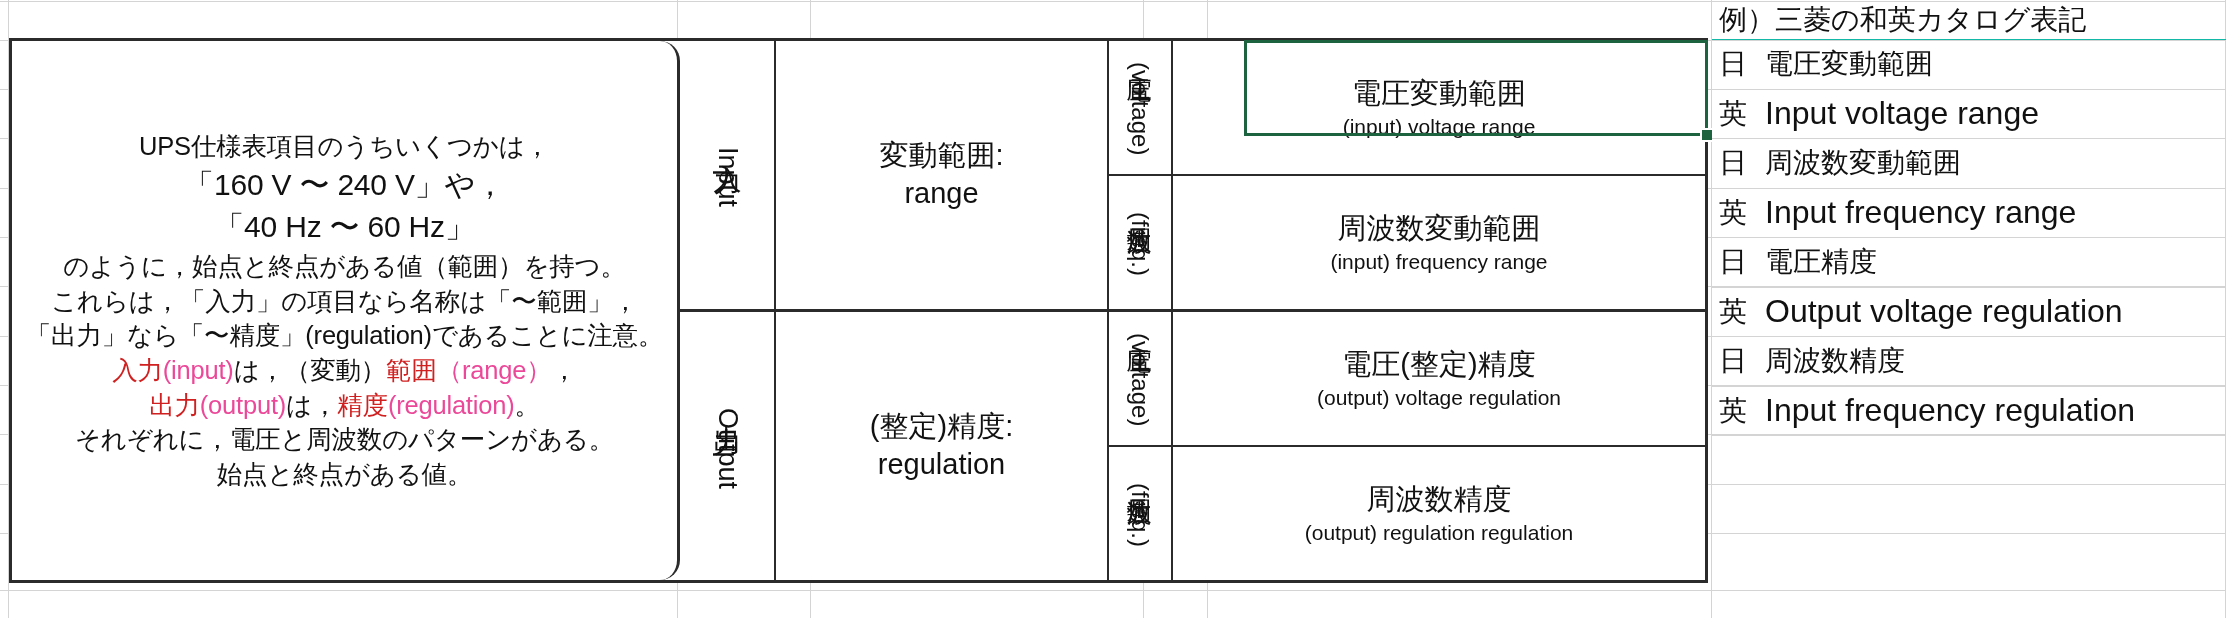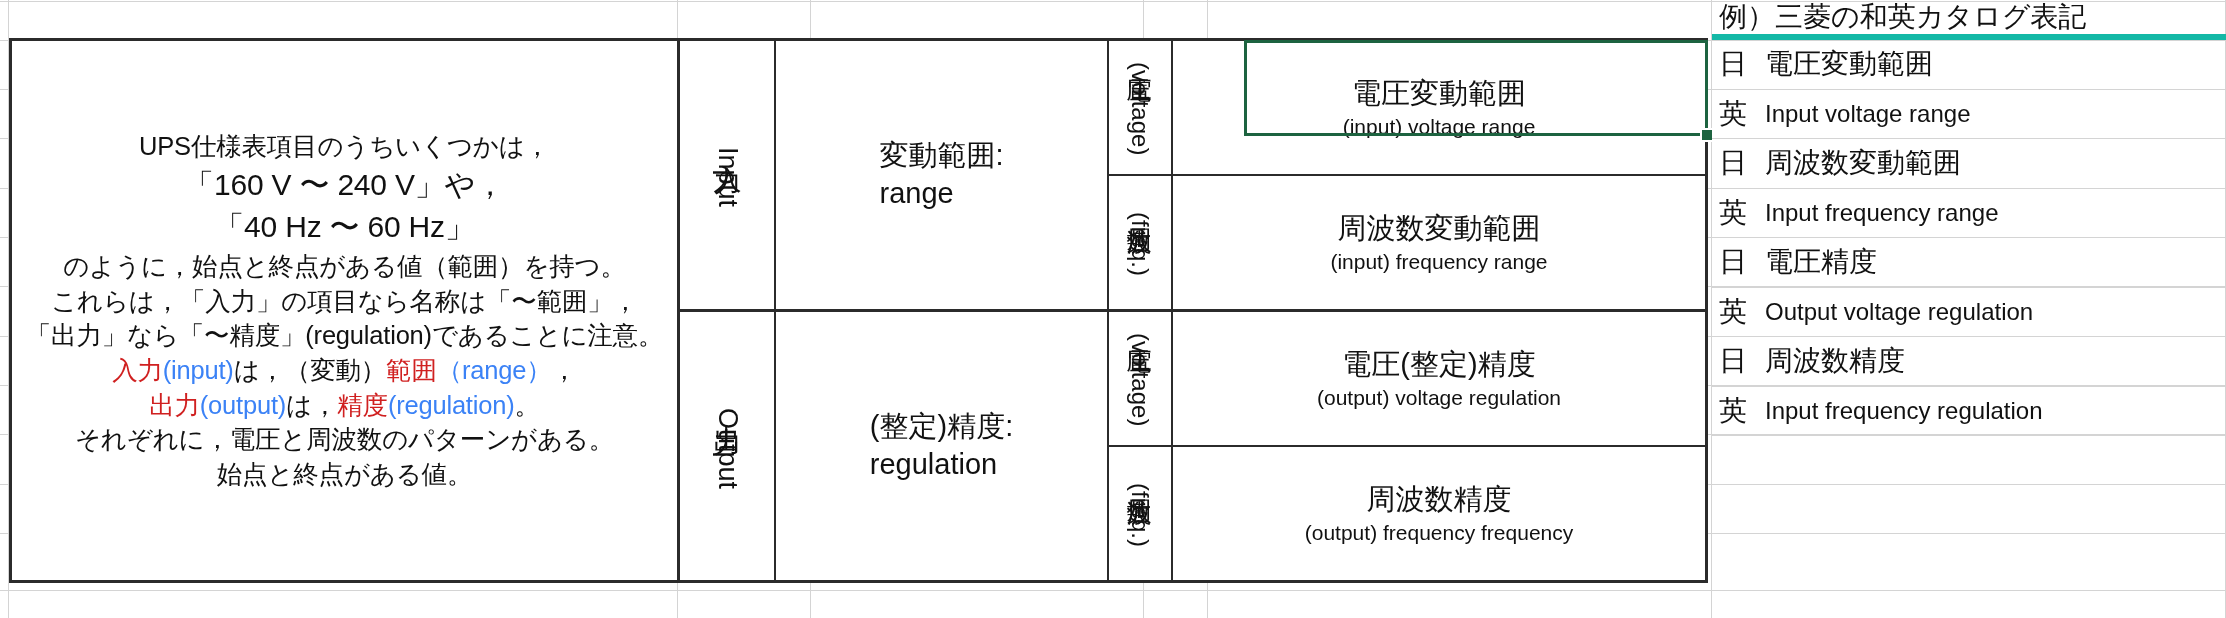--- a/index.html
+++ b/index.html
@@ -29,25 +29,26 @@
   }
 
   
   #note-cell{
     width:668px;
     border-right:3px solid #2b2b2b;
     box-sizing:border-box;
     display:flex;align-items:center;justify-content:center;
     text-align:center;
     padding:16px 6px;
+    border-radius:20px;
   }
   #note-cell .note-body{font-size:25.5px;line-height:1.36;letter-spacing:-0.2px;}
   #note-cell .big{font-size:30px;line-height:1.42;}
   .c-red{color:#d02020;}
-  .c-blue{color:#3b82f6;}
+  .c-blue{color:#ec4899;}
 
   
   #matrix{flex:1;display:flex;flex-direction:column;}
   .io-band{flex:1;display:flex;min-height:0;}
   .io-band.top{border-bottom:3px solid #2b2b2b;}
 
   
   .io-label{
     width:96px;
     border-right:2px solid #2b2b2b;
@@ -64,20 +65,21 @@
   }
   .vtext .jp{font-size:28px;letter-spacing:2px;}
   .vtext .en{font-size:27px;letter-spacing:0px;}
 
   
   .io-term{
     width:333px;
     border-right:2px solid #2b2b2b;
     box-sizing:border-box;
     display:flex;align-items:center;justify-content:center;
+    text-align:center;
   }
   .io-term .t-jp{font-size:29px;line-height:1.30;}
   .io-term .t-en{font-size:29px;line-height:1.30;}
 
   
   .vf-stack{flex:1;display:flex;flex-direction:column;min-width:0;}
   .vf-row{flex:1;display:flex;min-height:0;}
   .vf-row.first{border-bottom:2px solid #2b2b2b;}
 
   .vf-label{
@@ -124,27 +126,27 @@
     width:514px; height:590px;
   }
   .ref-row{
     display:flex;align-items:center;
     height:49.5px;
     border-bottom:1px solid #d4d4d4;
     padding-left:7px;
     box-sizing:border-box;
     white-space:nowrap;
   }
-  .ref-row.title{height:40px;border-bottom:6px solid #14b8a6;}
+  .ref-row.title{height:40px;border-bottom:1px solid #14b8a6;}
   .ref-title-text{font-size:28px;}
   .ref-tag{
     font-size:28px;
     width:46px;flex:0 0 46px;
   }
-  .ref-val{font-size:24px;}
+  .ref-val{font-size:32px;}
   .ref-val.jp{font-size:28px;}
 </style>
 </head>
 <body>
 
 <div id="sheet">
   <div class="gl-v" style="left:8px"></div>
   <div class="gl-v" style="left:677px"></div>
   <div class="gl-v" style="left:810px"></div>
   <div class="gl-v" style="left:1143px"></div>
@@ -271,21 +273,21 @@
         <div class="vf-row">
           <div class="vf-label">
             <div class="vtext">
               <span class="jp">周波数</span>
               <span class="en">(freq.)</span>
             </div>
           </div>
           <div class="vf-name">
             <div>
               <div class="n-jp">周波数精度</div>
-              <div class="n-en">(output) frequency frequency</div>
+              <div class="n-en">(output) regulation regulation</div>
             </div>
           </div>
         </div>
 
       </div>
     </div>
 
   </div>
 </div>
 

